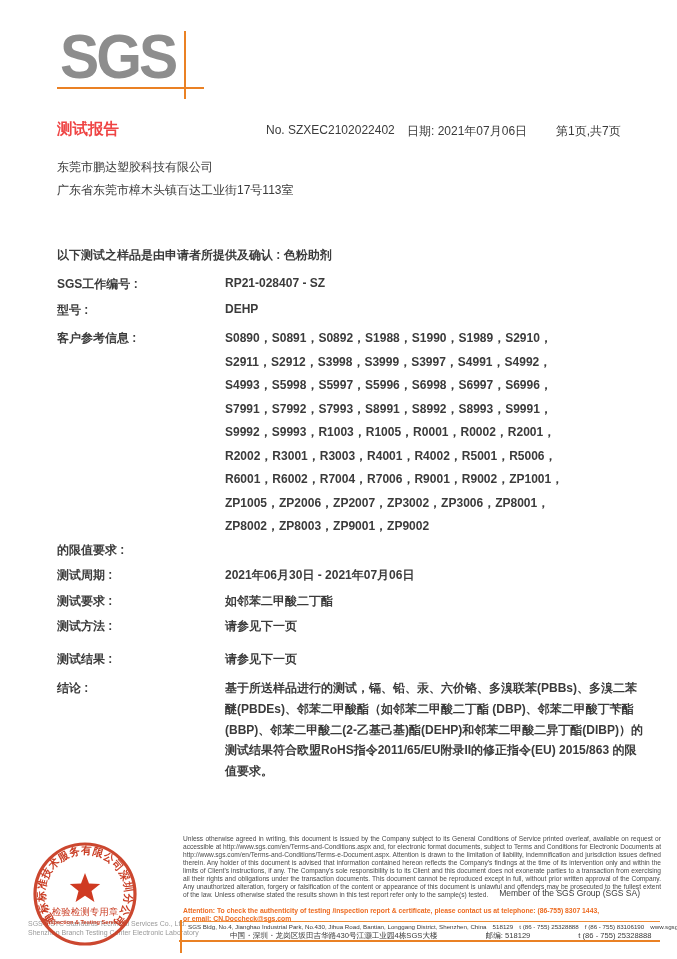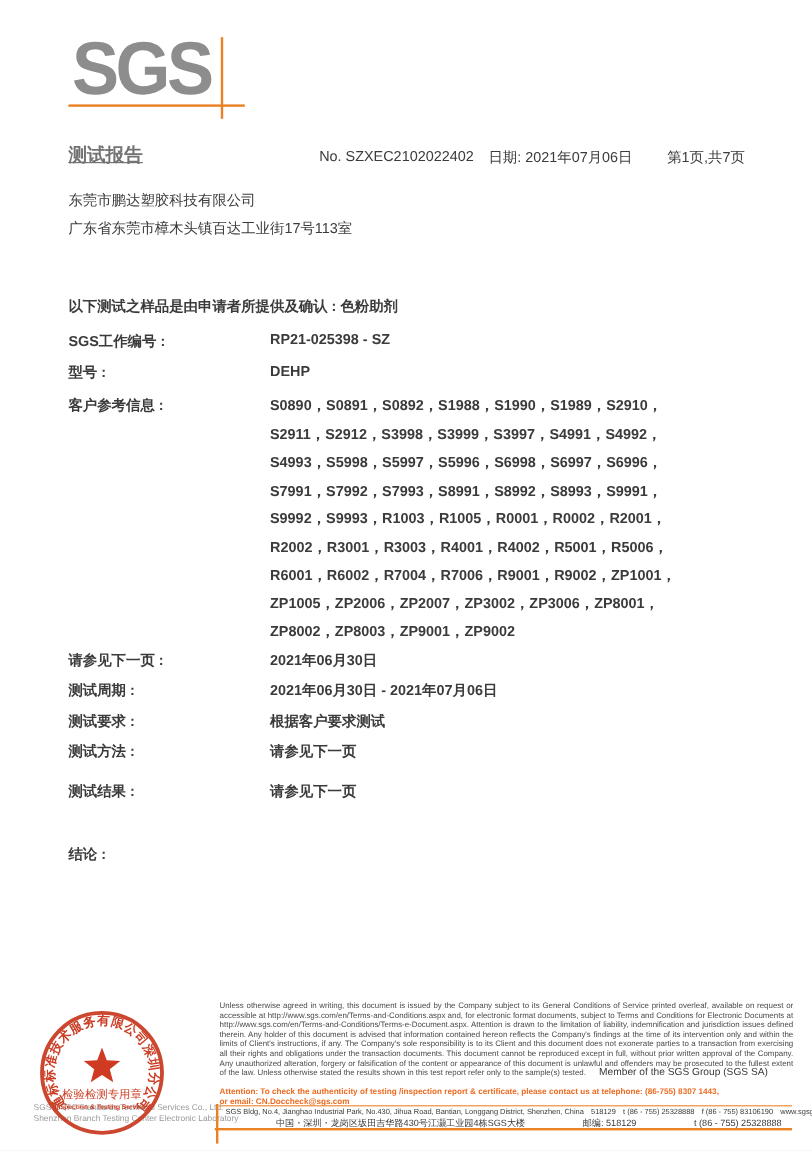--- a/index.html
+++ b/index.html
@@ -15,36 +15,36 @@
   
   .logo-text{
     position:absolute;left:60px;top:24px;
     font-size:60px;font-weight:bold;color:#8d8d8d;
     letter-spacing:-3px;line-height:1.05;
     transform:scale(0.98,1.04);transform-origin:left top;
   }
   .logo-hline{position:absolute;left:57px;top:87px;width:147px;height:2px;background:#ea8124;}
   .logo-vline{position:absolute;left:184px;top:31px;width:2px;height:68px;background:#ea8124;}
   
-  .report-title{position:absolute;left:57px;top:119px;font-size:15.5px;font-weight:bold;color:#737373;text-decoration:underline;}
+  .report-title{position:absolute;left:57px;top:119px;font-size:15.5px;font-weight:bold;color:#ef4444;}
   .report-no{position:absolute;left:229px;top:123px;font-size:12px;margin-left:37px;}
   .report-date{position:absolute;left:407px;top:123px;font-size:12px;}
   .report-page{position:absolute;left:556px;top:123px;font-size:12px;}
   .company{position:absolute;left:57px;top:156px;font-size:12px;line-height:23px;color:#3b3b3b;}
   
   .main{position:absolute;left:57px;top:247px;width:588px;font-size:12px;font-weight:bold;}
   .intro{margin-bottom:12px;}
   .row{display:flex;align-items:flex-start;margin-bottom:8.5px;}
   .row .label{width:168px;flex:none;}
   .row .value{flex:1;}
   .row.refs-row{margin-bottom:3px;}
   .row.refs-row .label{line-height:23.5px;}
   .value.refs{line-height:23.5px;white-space:pre-line;}
   .row.result-row{margin-top:16px;margin-bottom:10px;justify-content:space-between;}
-  .row.conclusion-row .label{line-height:20.8px;margin-top:24px;}
+  .row.conclusion-row .label{line-height:20.8px;}
   .value.conclusion{line-height:20.8px;}
   
   .lab-name{position:absolute;left:28px;top:919px;width:175px;font-size:7px;line-height:9px;color:#9a9a9a;}
   .stamp{position:absolute;left:30px;top:840px;width:112px;height:108px;opacity:.93;}
   .disclaimer{
     position:absolute;left:183px;top:835px;width:478px;
     font-size:6.6px;line-height:8px;text-align:justify;color:#4a4a4a;
   }
   .attention{
     position:absolute;left:183px;top:907px;width:478px;
@@ -77,21 +77,21 @@
   <div class="company">
     <div>东莞市鹏达塑胶科技有限公司</div>
     <div>广东省东莞市樟木头镇百达工业街17号113室</div>
   </div>
 
   <div class="main">
     <div class="intro">以下测试之样品是由申请者所提供及确认 : 色粉助剂</div>
 
     <div class="row">
       <div class="label">SGS工作编号 :</div>
-      <div class="value">RP21-025398 - SZ</div>
+      <div class="value">RP21-028407 - SZ</div>
     </div>
 
     <div class="row">
       <div class="label">型号 :</div>
       <div class="value">DEHP</div>
     </div>
 
     <div class="row refs-row">
       <div class="label">客户参考信息 :</div>
       <div class="value refs">S0890，S0891，S0892，S1988，S1990，S1989，S2910，
@@ -99,46 +99,46 @@
 S4993，S5998，S5997，S5996，S6998，S6997，S6996，
 S7991，S7992，S7993，S8991，S8992，S8993，S9991，
 S9992，S9993，R1003，R1005，R0001，R0002，R2001，
 R2002，R3001，R3003，R4001，R4002，R5001，R5006，
 R6001，R6002，R7004，R7006，R9001，R9002，ZP1001，
 ZP1005，ZP2006，ZP2007，ZP3002，ZP3006，ZP8001，
 ZP8002，ZP8003，ZP9001，ZP9002</div>
     </div>
 
     <div class="row">
-      <div class="label">请参见下一页 :</div>
-      <div class="value">2021年06月30日</div>
+      <div class="label">的限值要求 :</div>
     </div>
 
     <div class="row">
       <div class="label">测试周期 :</div>
       <div class="value">2021年06月30日 - 2021年07月06日</div>
     </div>
 
     <div class="row">
       <div class="label">测试要求 :</div>
-      <div class="value">根据客户要求测试</div>
+      <div class="value">如邻苯二甲酸二丁酯</div>
     </div>
 
     <div class="row">
       <div class="label">测试方法 :</div>
       <div class="value">请参见下一页</div>
     </div>
 
     <div class="row result-row">
       <div class="label">测试结果 :</div>
       <div class="value">请参见下一页</div>
     </div>
 
     <div class="row conclusion-row">
       <div class="label">结论 :</div>
+      <div class="value conclusion">基于所送样品进行的测试，镉、铅、汞、六价铬、多溴联苯(PBBs)、多溴二苯醚(PBDEs)、邻苯二甲酸酯（如邻苯二甲酸二丁酯 (DBP)、邻苯二甲酸丁苄酯(BBP)、邻苯二甲酸二(2-乙基己基)酯(DEHP)和邻苯二甲酸二异丁酯(DIBP)）的测试结果符合欧盟RoHS指令2011/65/EU附录II的修正指令(EU) 2015/863 的限值要求。</div>
     </div>
   </div>
 
   <div class="lab-name">
     <div>SGS-CSTC Standards Technical Services Co., Ltd.</div>
     <div>Shenzhen Branch Testing Center Electronic Laboratory</div>
   </div>
 
   <div class="stamp">
     <svg width="112" height="108" viewBox="0 0 112 106">

